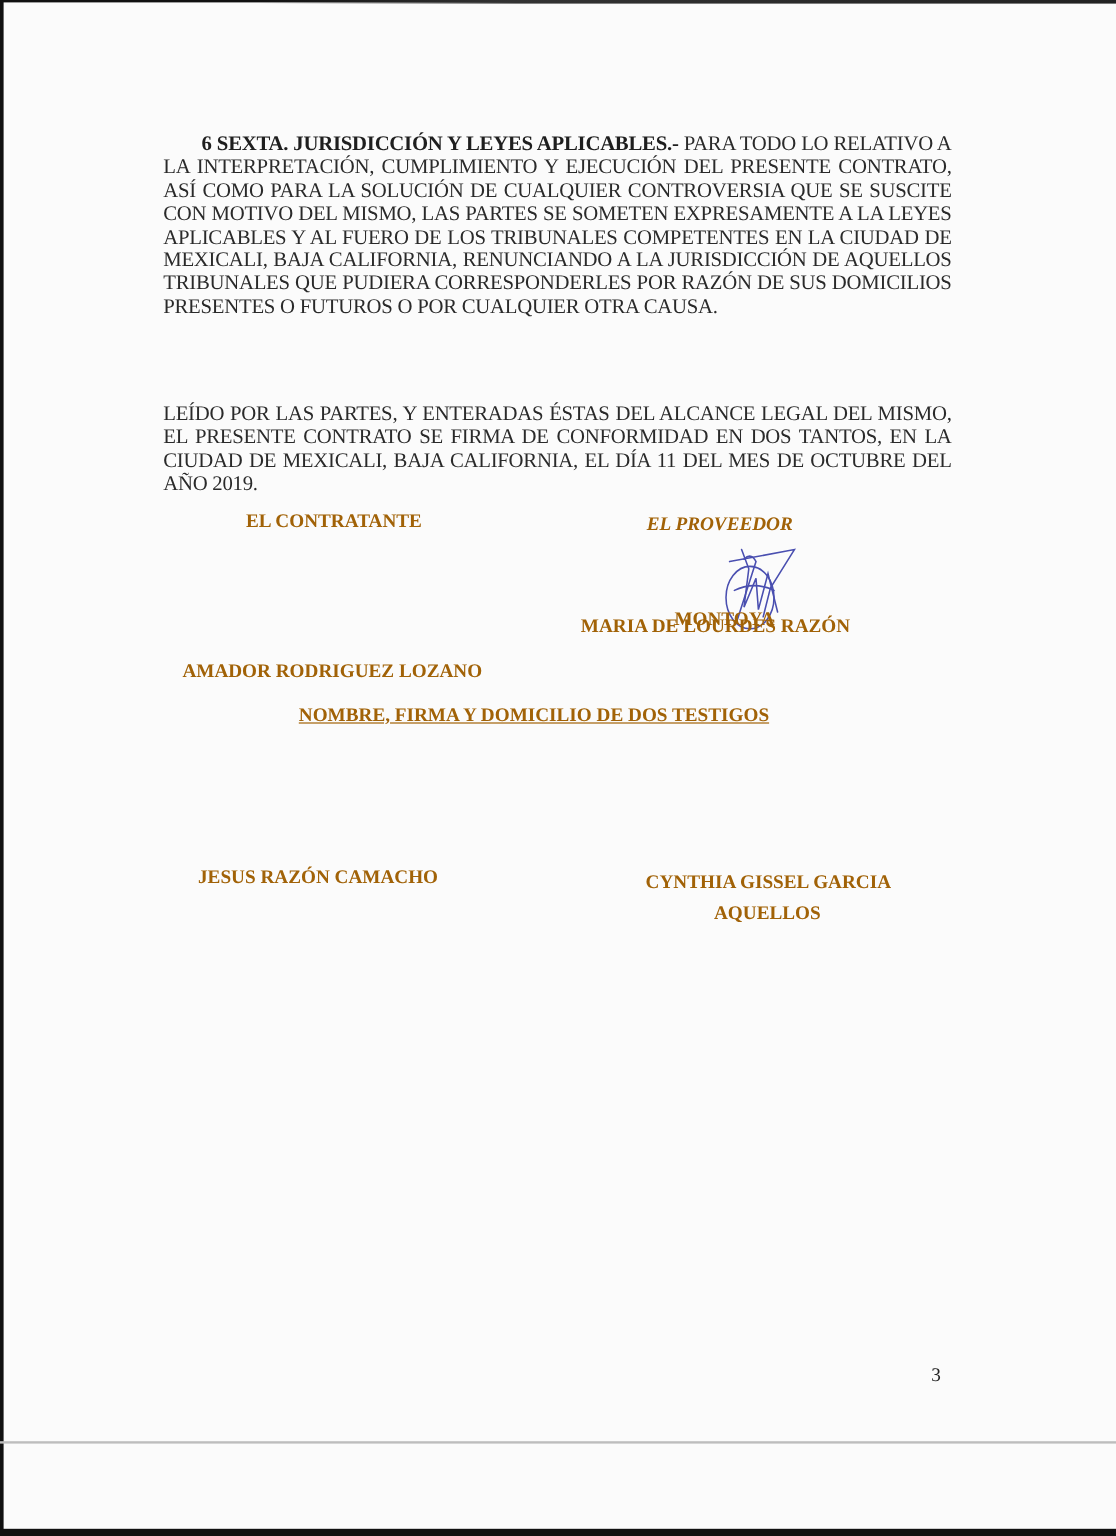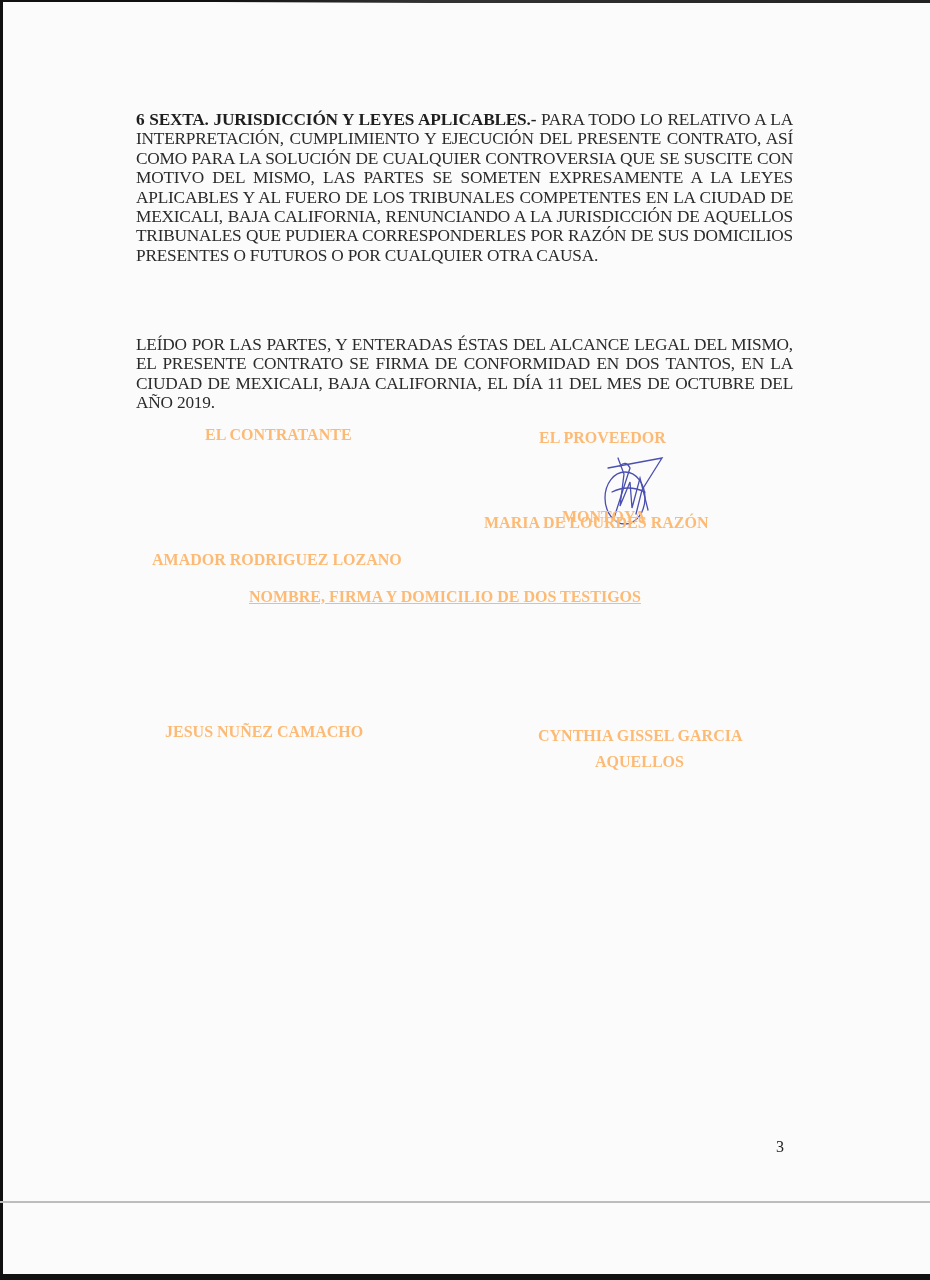--- a/index.html
+++ b/index.html
@@ -20,62 +20,62 @@
     .fold {
       position: absolute; left: 0; top: 1201px; width: 930px; height: 2px;
       background: #bdbdbd;
     }
     .para {
       position: absolute; left: 136px; width: 657px;
       font-size: 17.3px; line-height: 19.4px;
       text-align: justify; text-align-last: left;
       letter-spacing: -0.2px; margin: 0;
     }
-    .para b { font-weight: bold; color: #1e1e1e; }
+    .para b { font-weight: bold; color: #1e1e1e; margin-left: 32px; }
     .p1 { top: 110px; }
     .p2 { top: 314px; margin-top: 21px; }
     .label {
       position: absolute; font-weight: bold; font-size: 16px; line-height: 20px;
-      white-space: nowrap; color: #fdba74;
+      white-space: nowrap; color: #a16207;
     }
     .sig {
       position: absolute; left: 590px; top: 448px; width: 90px; height: 95px;
     }
     .pagenum {
       position: absolute; left: 776px; top: 1138px; font-size: 16px; color: #222;
     }
   </style>
 </head>
 <body>
 
 <div class="scan"></div>
 <div class="topshadow"></div>
 
 <p class="para p1"><b>6 SEXTA. JURISDICCIÓN Y LEYES APLICABLES.-</b><span> PARA TODO LO RELATIVO A LA INTERPRETACIÓN, CUMPLIMIENTO Y EJECUCIÓN DEL PRESENTE CONTRATO, ASÍ COMO PARA LA SOLUCIÓN DE CUALQUIER CONTROVERSIA QUE SE SUSCITE CON MOTIVO DEL MISMO, LAS PARTES SE SOMETEN EXPRESAMENTE A LA LEYES APLICABLES Y AL FUERO DE LOS TRIBUNALES COMPETENTES EN LA CIUDAD DE MEXICALI, BAJA CALIFORNIA, RENUNCIANDO A LA JURISDICCIÓN DE AQUELLOS TRIBUNALES QUE PUDIERA CORRESPONDERLES POR RAZÓN DE SUS DOMICILIOS PRESENTES O FUTUROS O POR CUALQUIER OTRA CAUSA.</span></p>
 
 <p class="para p2">LEÍDO POR LAS PARTES, Y ENTERADAS ÉSTAS DEL ALCANCE LEGAL DEL MISMO, EL PRESENTE CONTRATO SE FIRMA DE CONFORMIDAD EN DOS TANTOS, EN LA CIUDAD DE MEXICALI, BAJA CALIFORNIA, EL DÍA 11 DEL MES DE OCTUBRE  DEL AÑO 2019.</p>
 
 <div class="label" style="left:205px; top:425px;">EL CONTRATANTE</div>
-<div class="label" style="left:539px; top:428px;">EL PROVEEDOR</div>
+<div class="label" style="left:539px; top:428px;font-style:italic;">EL PROVEEDOR</div>
 
 <svg class="sig" viewBox="0 0 90 95">
   <g fill="none" stroke="#4a4fb0" stroke-width="1.3" stroke-linecap="round">
     <ellipse cx="35" cy="50" rx="20" ry="26"></ellipse>
     <path d="M28 10 L34 26 L30 58 L40 34 L42 60 L50 30 L58 62"></path>
     <path d="M18 20 L72 10 L52 42 L46 66"></path>
     <path d="M22 44 Q38 36 55 44"></path>
     <path d="M30 18 Q36 12 40 20 L24 70"></path>
   </g>
 </svg>
 
 <div class="label" style="left:152px; top:510px;margin-top:40px;">AMADOR RODRIGUEZ LOZANO</div>
 <div class="label" style="left:484px; top:513px;">MARIA DE LOURDES RAZÓN</div>
 <div class="label" style="left:562px; top:507px;">MONTOYA</div>
 
 <div class="label" style="left:249px; top:587px;text-decoration:underline;">NOMBRE, FIRMA Y DOMICILIO DE DOS TESTIGOS</div>
 
-<div class="label" style="left:165px; top:722px;">JESUS NUÑEZ CAMACHO</div>
+<div class="label" style="left:165px; top:722px;">JESUS RAZÓN CAMACHO</div>
 <div class="label" style="left:538px; top:726px;">CYNTHIA GISSEL GARCIA</div>
 <div class="label" style="left:595px; top:752px;">AQUELLOS</div>
 
 <div class="pagenum">3</div>
 
 <div class="fold"></div>
 
 </body></html>

